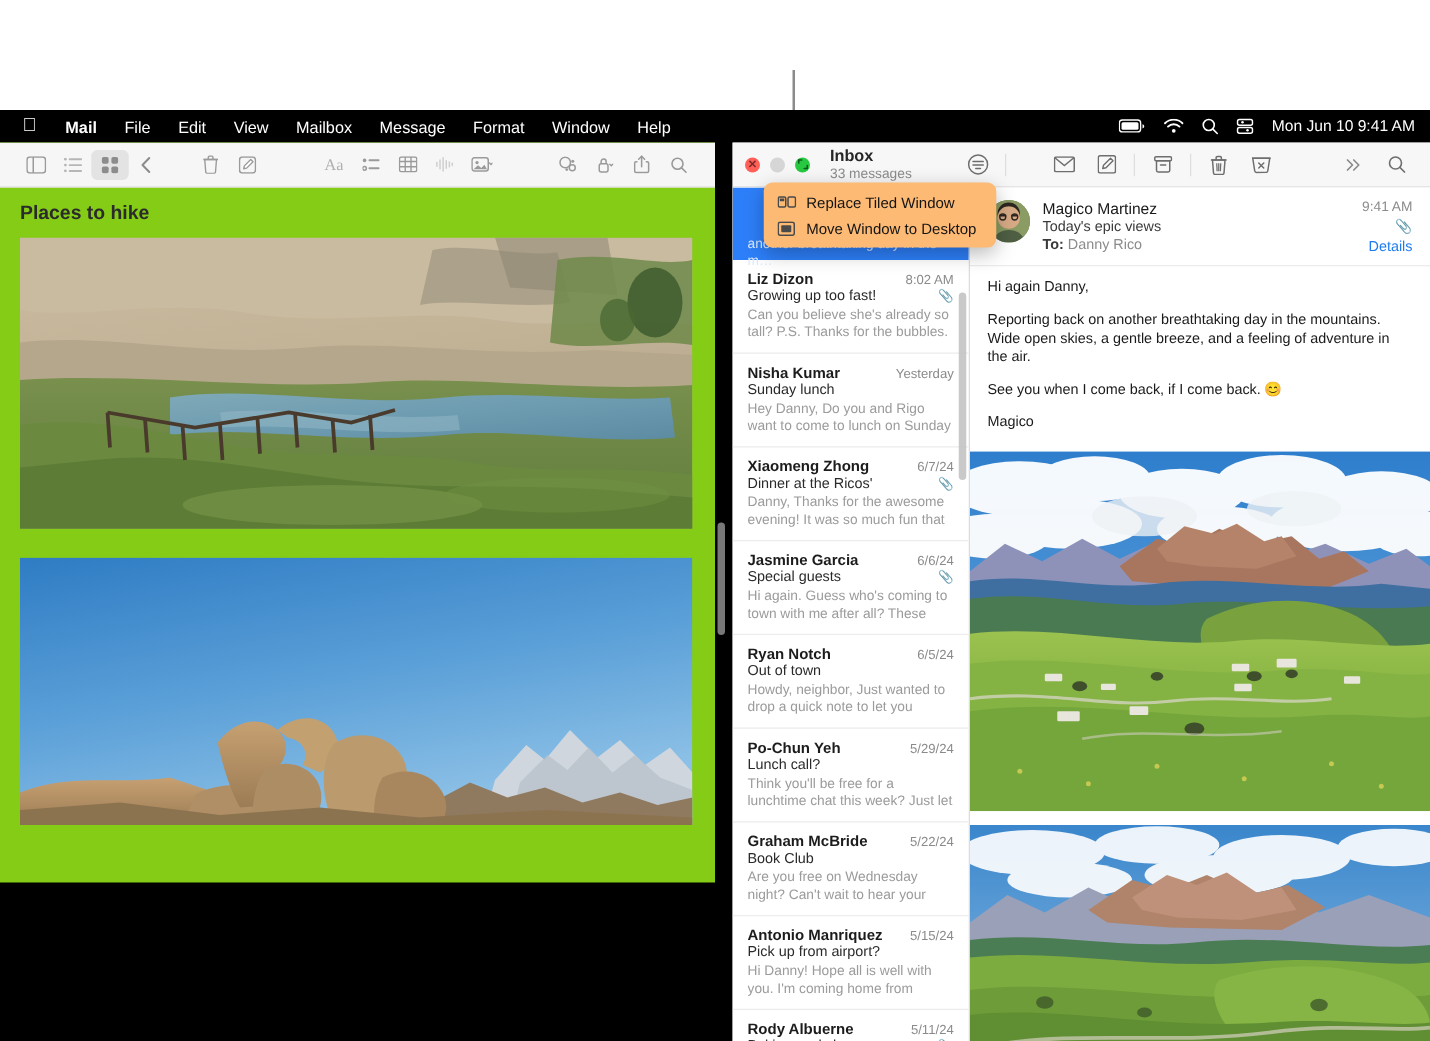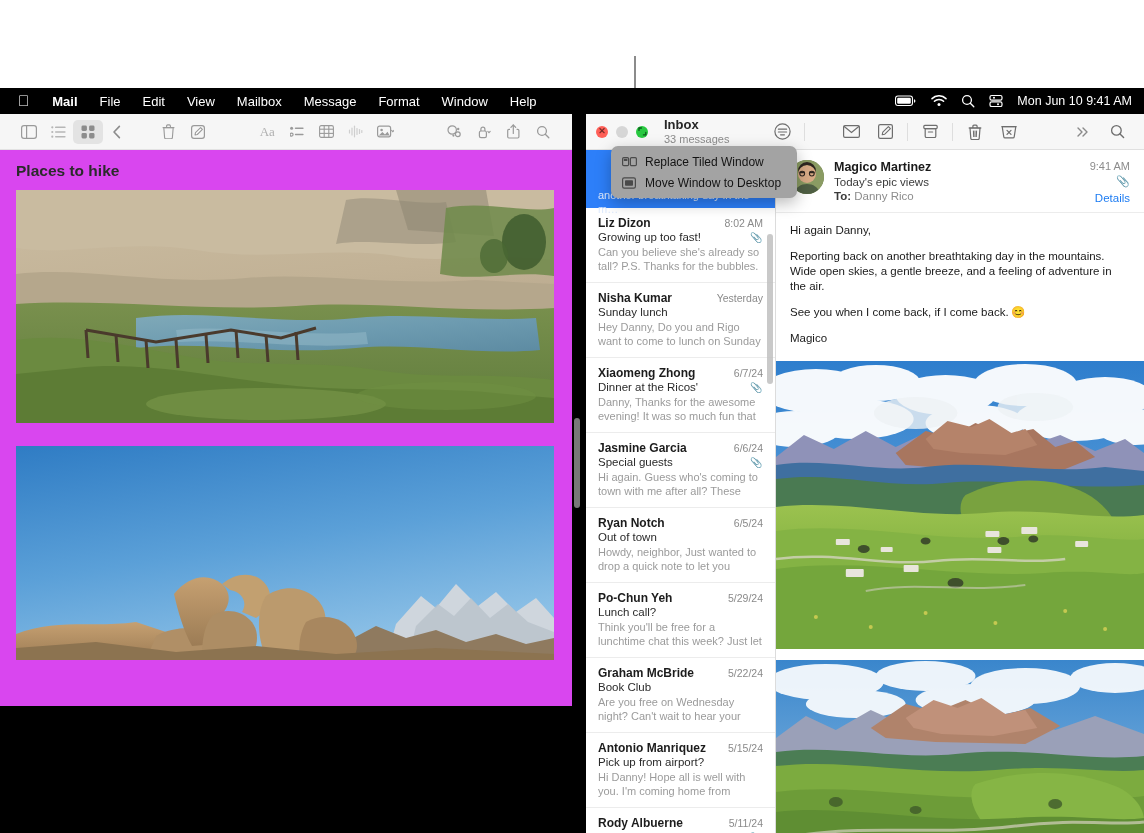--- a/index.html
+++ b/index.html
@@ -42,21 +42,21 @@
     margin-left: auto; display: flex; align-items: center; gap: 14px;
     padding-right: 12px;
     padding-left: 31px;
   }
   .mb-clock { font-size: 12.5px; color: #fff; white-space: nowrap; }
   .mb-icon { display: flex; align-items: center; justify-content: center; }
 
   
   .notes-win {
     position: absolute; left: 0; top: 26px; width: 572px; height: 592px;
-    background: #d946ef; overflow: hidden;
+    background: #84cc16; overflow: hidden;
   }
   .notes-toolbar {
     height: 36px; background: #f6f6f6; border-bottom: 1px solid #e2e2e2;
     display: flex; align-items: center; padding: 0 14px; gap: 0;
   }
   .tb-btn {
     width: 30px; height: 24px; display: flex; align-items: center; justify-content: center;
     color: #9a9a9a; border-radius: 5px;
   }
   .tb-btn.active { background: #e3e3e3; }
@@ -91,21 +91,21 @@
   .mail-tb-right { margin-left: auto; display: flex; align-items: center; padding-right: 10px; }
   .mt-btn {
     width: 34px; height: 26px; display: flex; align-items: center; justify-content: center;
     color: #6e6e6e;
   }
   .mt-sep { width: 1px; height: 18px; background: #dedede; margin: 0 5px; }
 
   
   .win-menu {
     position: absolute; left: 25px; top: 32px; width: 186px;
-    background: #a3a3a3; border-radius: 7px;
+    background: #fdba74; border-radius: 7px;
     box-shadow: 0 5px 16px rgba(0,0,0,0.28);
     padding: 5px 0; z-index: 40;
   }
   .wm-item {
     display: flex; align-items: center; gap: 8px;
     padding: 2px 10px; font-size: 12px; color: #141414; height: 21px;
   }
   .wm-ico { width: 16px; height: 14px; display: flex; align-items: center; justify-content: center; flex: none; }
 
   
@@ -125,21 +125,21 @@
   .msg-prev { font-size: 11px; color: #9b9b9b; line-height: 14px; margin-top: 2px; max-height: 28px; overflow: hidden; }
   .msg-row.selected .msg-prev { color: #dce9fd; }
 
   .msg-detail { flex: 1; background: #ffffff; overflow: hidden; position: relative; }
   .detail-head { display: flex; padding: 10px 14px 8px 14px; border-bottom: 1px solid #ececec; }
   .avatar {
     width: 34px; height: 34px; border-radius: 50%; flex: none; margin-right: 10px;
     overflow: hidden; position: relative; background: #6d7f4a;
   }
   .dh-mid { flex: 1; min-width: 0; }
-  .dh-name { font-size: 12.5px; font-weight: bold; color: #1a1a1a; }
+  .dh-name { font-size: 12.5px; font-weight: normal; color: #1a1a1a; }
   .dh-subj { font-size: 11.5px; color: #3a3a3a; margin-top: 2px; }
   .dh-to { font-size: 11.5px; color: #8c8c8c; margin-top: 2px; }
   .dh-to b { color: #3a3a3a; font-weight: bold; }
   .dh-right { text-align: right; flex: none; padding-left: 8px; }
   .dh-time { font-size: 11px; color: #8c8c8c; }
   .dh-clip { font-size: 11px; color: #a5a5a5; margin-top: 3px; }
   .dh-details { font-size: 11.5px; color: #1d7cf2; margin-top: 4px; }
   .mail-text { padding: 10px 14px 4px 14px; }
   .mail-text p { font-size: 11.5px; line-height: 15px; color: #1a1a1a; margin-bottom: 11px; }
   .mail-photo { width: 100%; overflow: hidden; }

